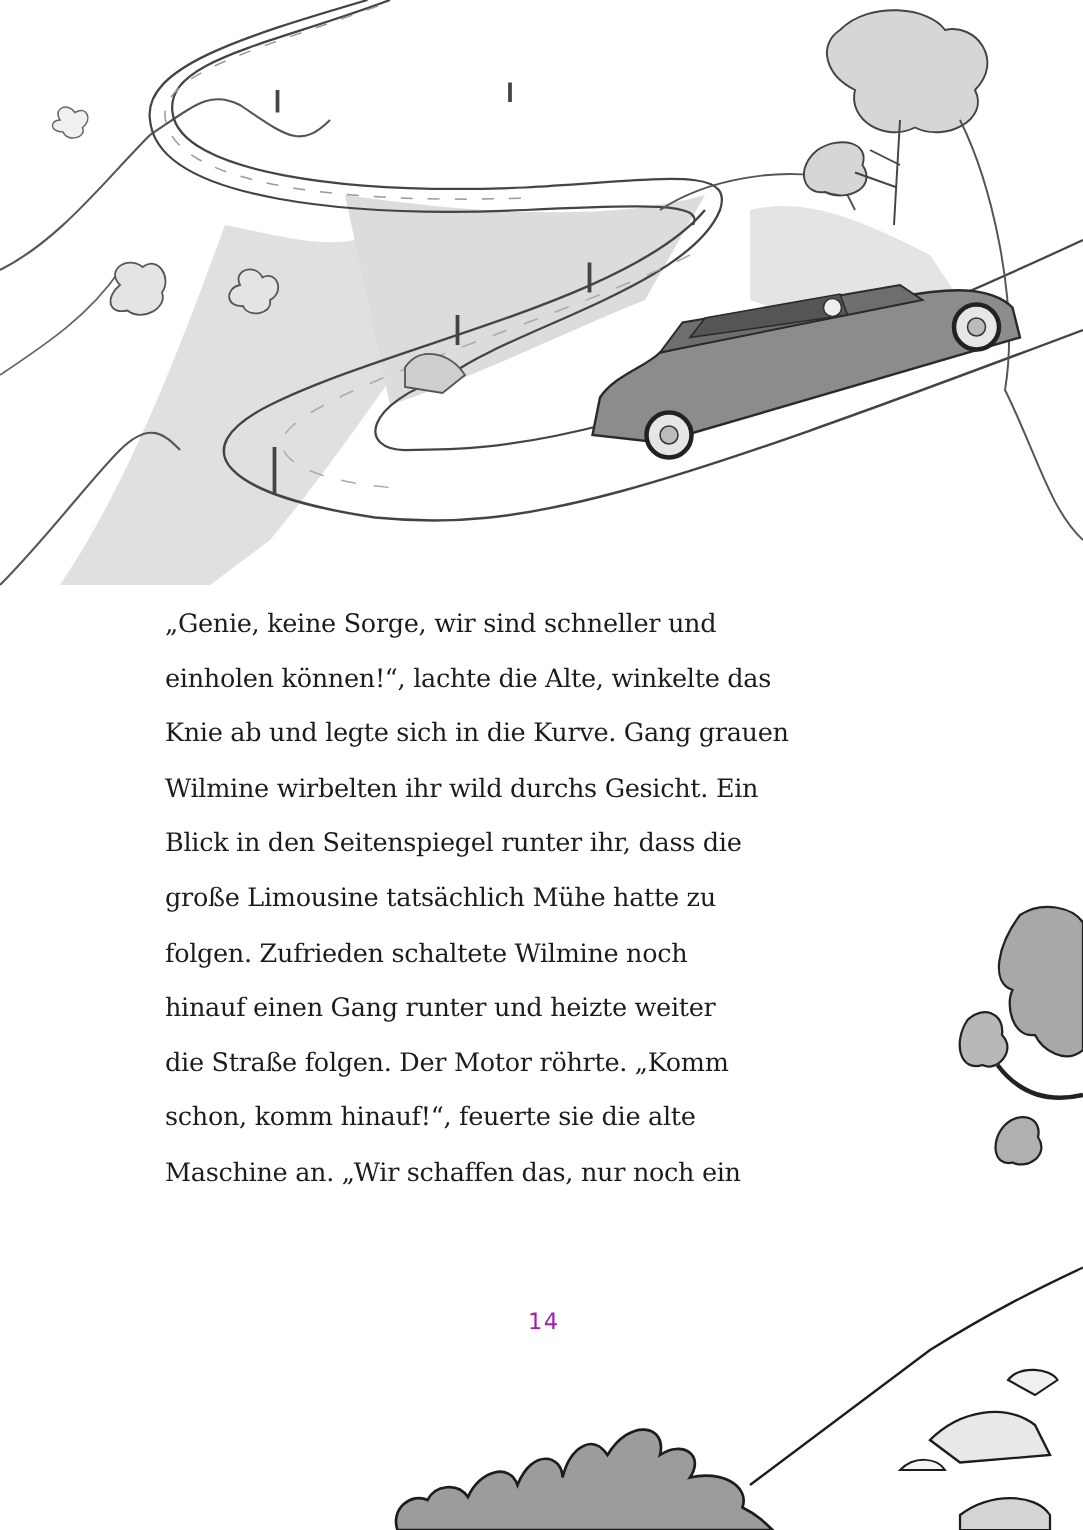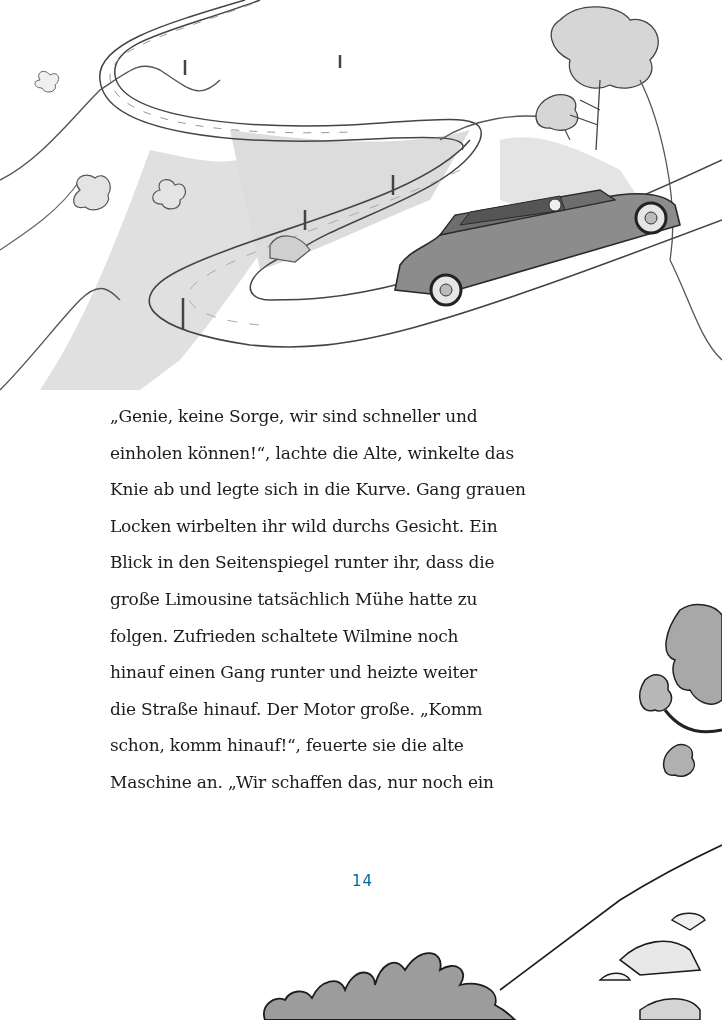--- a/index.html
+++ b/index.html
@@ -7,21 +7,21 @@
   .illus { position: absolute; left: 0; top: 0; }
   .text-block {
     position: absolute; left: 110px; top: 398px; width: 500px;
     font-family: "DejaVu Serif", "Liberation Serif", serif;
     font-size: 17px; line-height: 36.6px; color: #1c1c1c;
     letter-spacing: -0.2px;
   }
   .text-block .line { white-space: nowrap; display: block; }
   .page-num {
     position: absolute; left: 352px; top: 872px; width: 40px;
-    font-family: "DejaVu Sans", sans-serif; font-size: 15px; color: #0369a1;
+    font-family: "DejaVu Sans", sans-serif; font-size: 15px; color: #a21caf;
     letter-spacing: 1px;
   }
 </style>
 </head>
 <body>
 
 <svg class="illus" width="722" height="400" viewBox="0 0 722 400">
   <defs>
     <linearGradient id="shadeL" x1="0" x2="1" y1="0" y2="0">
       <stop offset="0" stop-color="#cfcfcf"></stop>
@@ -77,26 +77,26 @@
 
   <path d="M80 190 C70 180 85 170 95 178 C105 170 115 185 108 195 C112 205 95 215 85 207 C72 210 70 198 80 190 Z" fill="#e4e4e4" stroke="#555" stroke-width="1.2"></path>
   <path d="M160 190 C155 180 170 175 175 185 C185 180 190 195 180 200 C182 210 165 212 162 204 C150 205 150 192 160 190 Z" fill="#e4e4e4" stroke="#555" stroke-width="1.2"></path>
   <path d="M40 80 C35 72 45 68 50 75 C58 70 62 80 55 85 C58 92 45 95 42 88 C33 88 33 80 40 80 Z" fill="#f0f0f0" stroke="#666" stroke-width="1"></path>
 </svg>
 
 <div class="text-block">
   <span class="line">„Genie, keine Sorge, wir sind schneller und</span>
   <span class="line">einholen können!“, lachte die Alte, winkelte das</span>
   <span class="line">Knie ab und legte sich in die Kurve. Gang grauen</span>
-  <span class="line">Locken wirbelten ihr wild durchs Gesicht. Ein</span>
+  <span class="line">Wilmine wirbelten ihr wild durchs Gesicht. Ein</span>
   <span class="line">Blick in den Seitenspiegel runter ihr, dass die</span>
   <span class="line">große Limousine tatsächlich Mühe hatte zu</span>
   <span class="line">folgen. Zufrieden schaltete Wilmine noch</span>
   <span class="line">hinauf einen Gang runter und heizte weiter</span>
-  <span class="line">die Straße hinauf. Der Motor große. „Komm</span>
+  <span class="line">die Straße folgen. Der Motor röhrte. „Komm</span>
   <span class="line">schon, komm hinauf!“, feuerte sie die alte</span>
   <span class="line">Maschine an. „Wir schaffen das, nur noch ein</span>
 </div>
 
 <svg class="illus" style="top:600px;left:620px" width="102" height="190" viewBox="0 0 102 190">
   <path d="M60 10 C75 0 95 5 102 15 L102 100 C90 110 75 100 70 90 C55 92 50 70 55 60 C40 55 45 30 60 10 Z" fill="#a8a8a8" stroke="#222" stroke-width="1.5"></path>
   <path d="M25 80 C35 70 50 75 48 90 C58 100 45 115 35 110 C20 115 15 95 25 80 Z" fill="#b8b8b8" stroke="#222" stroke-width="1.5"></path>
   <path d="M50 150 C60 140 75 145 72 158 C80 170 65 180 55 175 C42 178 40 160 50 150 Z" fill="#b0b0b0" stroke="#222" stroke-width="1.5"></path>
   <path d="M45 110 C60 130 80 135 102 130" fill="none" stroke="#222" stroke-width="3"></path>
 </svg>

